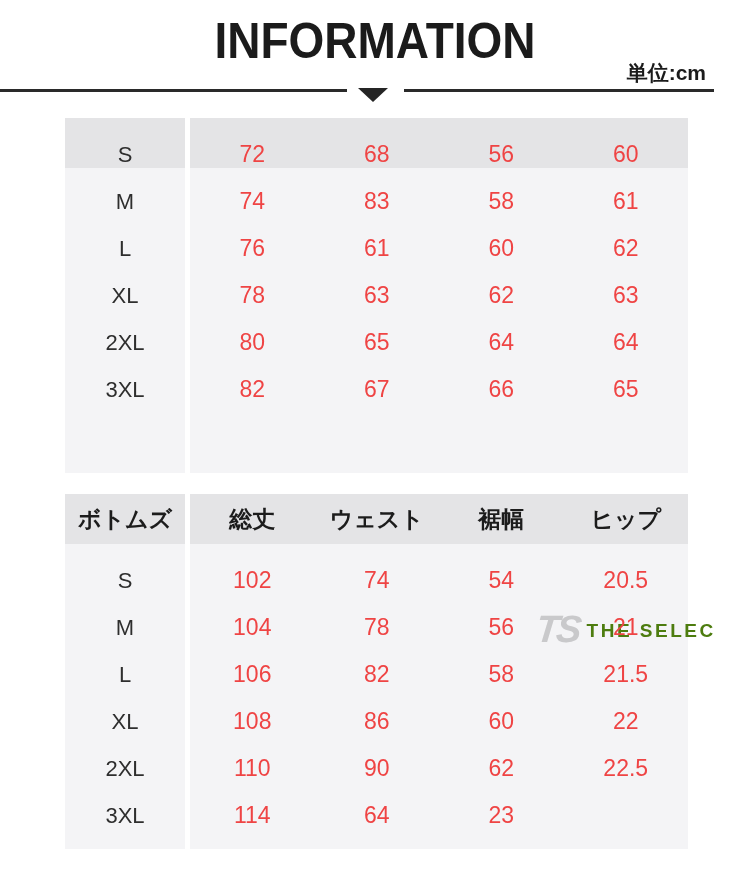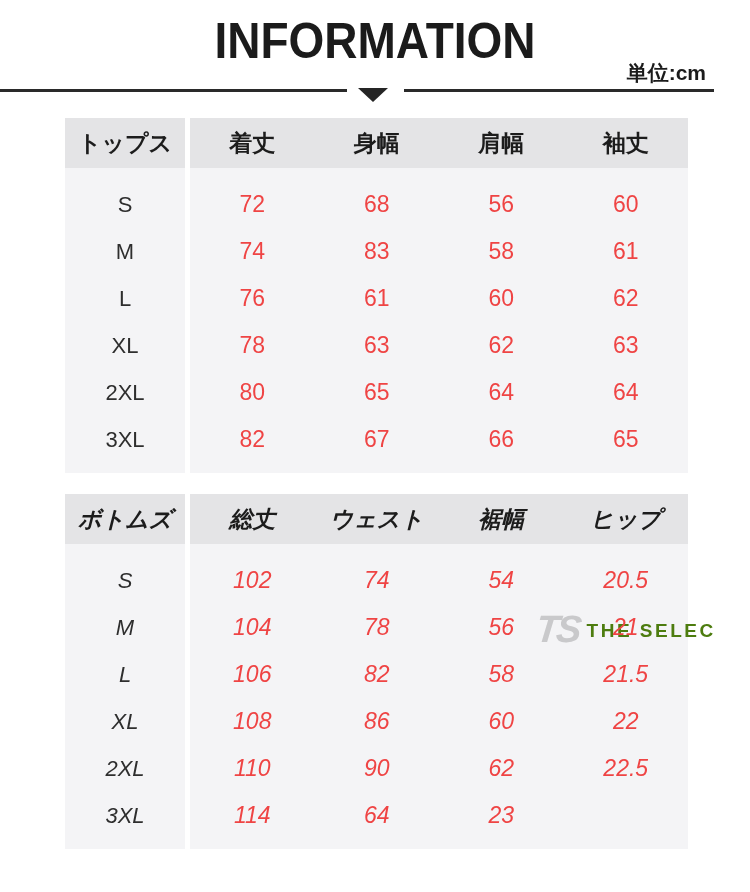--- a/index.html
+++ b/index.html
@@ -86,21 +86,21 @@
   }
 
   
   .size-table {
     position: absolute;
     left: 65px;
     width: 623px;
     height: 355px;
   }
   .table-tops    { top: 118px; }
-  .table-bottoms { top: 494px; font-style: italic; }
+  .table-bottoms { top: 494px; }
 
   .tbl-bg { position: absolute; inset: 0; z-index: 0; }
   .bgrect { position: absolute; }
   .bg-label-head { left: 0;     top: 0;    width: 120px; height: 50px;  background: #e4e4e6; }
   .bg-data-head  { left: 125px; top: 0;    width: 498px; height: 50px;  background: #e4e4e6; }
   .bg-label-body { left: 0;     top: 50px; width: 120px; height: 305px; background: #f4f4f6; }
   .bg-data-body  { left: 125px; top: 50px; width: 498px; height: 305px; background: #f4f4f6; }
 
   .tbl-content { position: absolute; inset: 0; z-index: 2; }
   .tr {
@@ -139,28 +139,20 @@
   </div>
 
   <div class="size-table table-tops">
       <div class="tbl-bg">
         <div class="bgrect bg-label-head"></div>
         <div class="bgrect bg-data-head"></div>
         <div class="bgrect bg-label-body"></div>
         <div class="bgrect bg-data-body"></div>
       </div>
       <div class="tbl-content">
-        <div class="tr head">
-          <div class="cell label-cell">トップス</div>
-          <div class="cell spacer"></div>
-          <div class="cell col-head">着丈</div>
-          <div class="cell col-head">身幅</div>
-          <div class="cell col-head">肩幅</div>
-          <div class="cell col-head">袖丈</div>
-        </div>
         <div class="tbody">
           <div class="tr">
             <div class="cell size-cell">S</div>
             <div class="cell spacer"></div>
             <div class="cell num-cell">72</div>
             <div class="cell num-cell">68</div>
             <div class="cell num-cell">56</div>
             <div class="cell num-cell">60</div>
           </div>
           <div class="tr">

